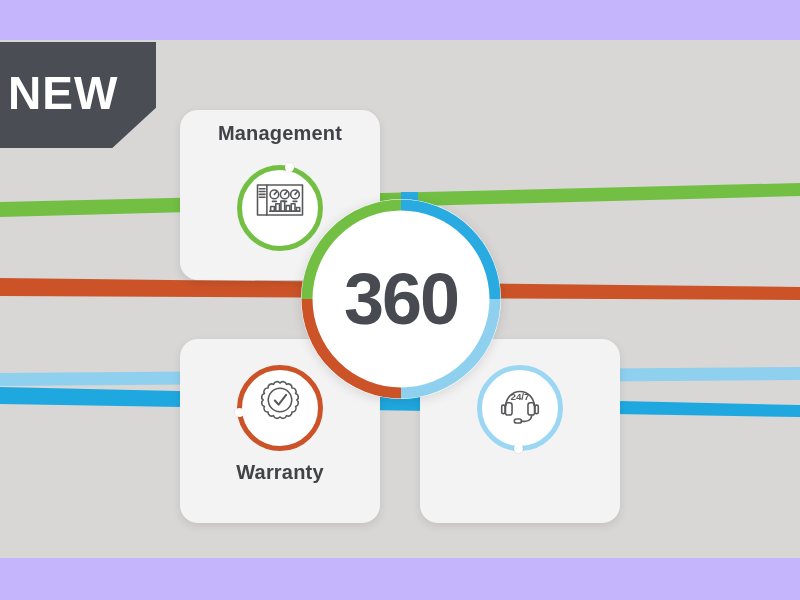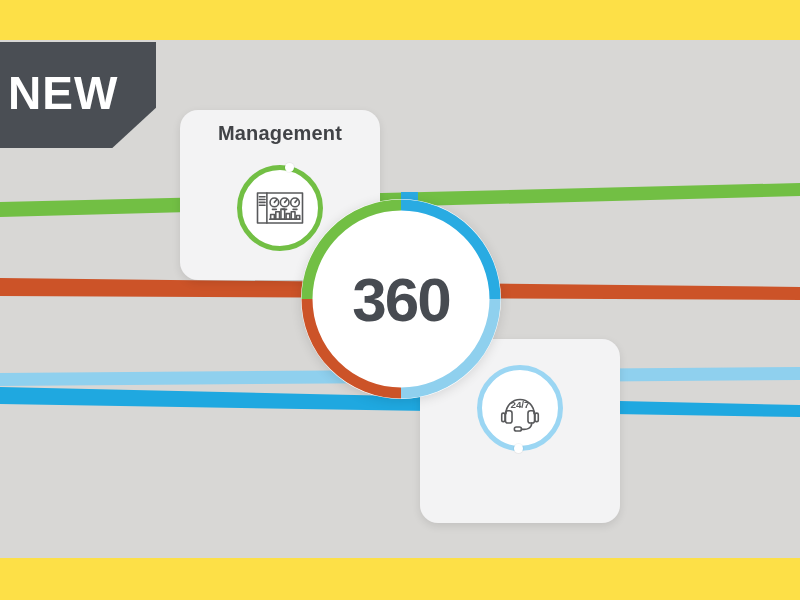--- a/index.html
+++ b/index.html
@@ -1,16 +1,16 @@
 <!DOCTYPE html>
 <html><head>
 <meta charset="utf-8">
 <style>
   html,body{margin:0;padding:0;background:#fff;}
-  .stage{position:relative;width:800px;height:600px;background:#fde047;overflow:hidden;
+  .stage{position:relative;width:800px;height:600px;background:#c4b5fd;overflow:hidden;
          font-family:"Liberation Sans",sans-serif;}
   .gray-band{position:absolute;left:0;top:40px;width:800px;height:518px;background:#d8d7d5;}
   .ribbons{position:absolute;left:0;top:0;width:800px;height:600px;pointer-events:none;}
   
   .banner{position:absolute;left:0;top:42px;width:156px;height:106px;background:#4a4e54;z-index:6;
           clip-path:polygon(0 0,100% 0,100% 62%,72% 100%,0 100%);}
   .banner span{display:block;color:#fff;font-weight:800;font-size:46px;line-height:102px;
                padding-left:8px;letter-spacing:1px;}
   
   .card{position:absolute;width:200px;height:158px;background:#f3f3f4;border-radius:18px;
@@ -20,39 +20,39 @@
   .card.top{padding-top:12px;}
   .card.top .title{margin-bottom:20px;}
   .card.bottom{padding-top:26px;}
   .card.bottom .title{margin-top:10px;}
   #card-management{left:180px;top:110px;}
   #card-device{left:420px;top:110px;}
   #card-warranty{left:180px;top:339px;}
   #card-care{left:420px;top:339px;}
   
   .icon-ring{position:relative;width:76px;height:76px;border-radius:50%;background:#fff;
-             border:5px solid #000;display:flex;align-items:center;justify-content:center;}
+             border:5px solid #000;display:flex;justify-content:center;}
   .ring-green{border-color:#72bf44;}
   .ring-blue{border-color:#29abe2;}
   .ring-orange{border-color:#cc5328;}
   .ring-lightblue{border-color:#9bd6f3;}
   .ring-dot{position:absolute;width:9px;height:9px;background:#fff;border-radius:50%;
             box-shadow:0 0 0 1px rgba(0,0,0,0.04);}
   .dot-top{top:-7px;left:56%;}
   .dot-right{right:-7px;top:40%;}
   .dot-left{left:-7px;top:50%;}
   .dot-bottom{bottom:-7px;left:42%;}
   
   .hub{position:absolute;left:301px;top:199px;width:200px;height:200px;border-radius:50%;
        background:#ffffff;z-index:3;box-shadow:0 2px 12px rgba(0,0,0,.12);}
   .hub-ring{position:absolute;left:294px;top:192px;width:214px;height:214px;z-index:4;
             pointer-events:none;}
   .hub-value{position:absolute;left:301px;top:199px;width:200px;height:200px;z-index:5;
              display:flex;align-items:center;justify-content:center;
-             font-size:62px;font-weight:700;color:#474b51;letter-spacing:-2px;}
+             font-size:72px;font-weight:700;color:#474b51;letter-spacing:-2px;}
   .icon-svg{stroke:#58595b;fill:none;stroke-width:1.7;stroke-linecap:round;stroke-linejoin:round;}
 </style>
 </head>
 <body>
 
 <div class="stage">
 
   <div class="gray-band"></div>
 
   <svg class="ribbons" viewBox="0 0 800 600">
@@ -92,20 +92,36 @@
         <rect x="27.5" y="36" width="4" height="8"></rect>
         <rect x="33" y="33" width="4" height="11"></rect>
         <rect x="38.5" y="38" width="4" height="6"></rect>
         <rect x="44" y="36" width="4" height="8"></rect>
         <rect x="49.5" y="40" width="3.5" height="4"></rect>
       </svg>
     </div>
   </div>
 
 
+  <div class="card bottom" id="card-warranty">
+    <div class="icon-ring ring-orange">
+      <span class="ring-dot dot-left"></span>
+      <svg class="icon-svg" width="60" height="60" viewBox="0 0 64 64">
+        <path d="M50,32 A3.9,3.9 0 0 1 48.63,38.89 A3.9,3.9 0 0 1 44.73,44.73 A3.9,3.9 0 0 1 38.89,48.63
+                 A3.9,3.9 0 0 1 32,50 A3.9,3.9 0 0 1 25.11,48.63 A3.9,3.9 0 0 1 19.27,44.73
+                 A3.9,3.9 0 0 1 15.37,38.89 A3.9,3.9 0 0 1 14,32 A3.9,3.9 0 0 1 15.37,25.11
+                 A3.9,3.9 0 0 1 19.27,19.27 A3.9,3.9 0 0 1 25.11,15.37 A3.9,3.9 0 0 1 32,14
+                 A3.9,3.9 0 0 1 38.89,15.37 A3.9,3.9 0 0 1 44.73,19.27 A3.9,3.9 0 0 1 48.63,25.11
+                 A3.9,3.9 0 0 1 50,32 Z"></path>
+        <circle cx="32" cy="32" r="12.5"></circle>
+        <path d="M26.5,32.5 L30.5,37 L38.5,26.5" stroke-width="2.2"></path>
+      </svg>
+    </div>
+    <div class="title">Warranty</div>
+  </div>
 
   <div class="card bottom" id="card-care">
     <div class="icon-ring ring-lightblue">
       <span class="ring-dot dot-bottom"></span>
       <svg class="icon-svg" width="60" height="60" viewBox="0 0 64 64">
         <path d="M17,38 A15 15 0 0 1 47,38"></path>
         <rect x="16.5" y="35" width="7" height="13" rx="2.5"></rect>
         <rect x="12.5" y="37.5" width="3.5" height="9" rx="1.5"></rect>
         <rect x="40.5" y="35" width="7" height="13" rx="2.5"></rect>
         <rect x="48" y="37.5" width="3.5" height="9" rx="1.5"></rect>

